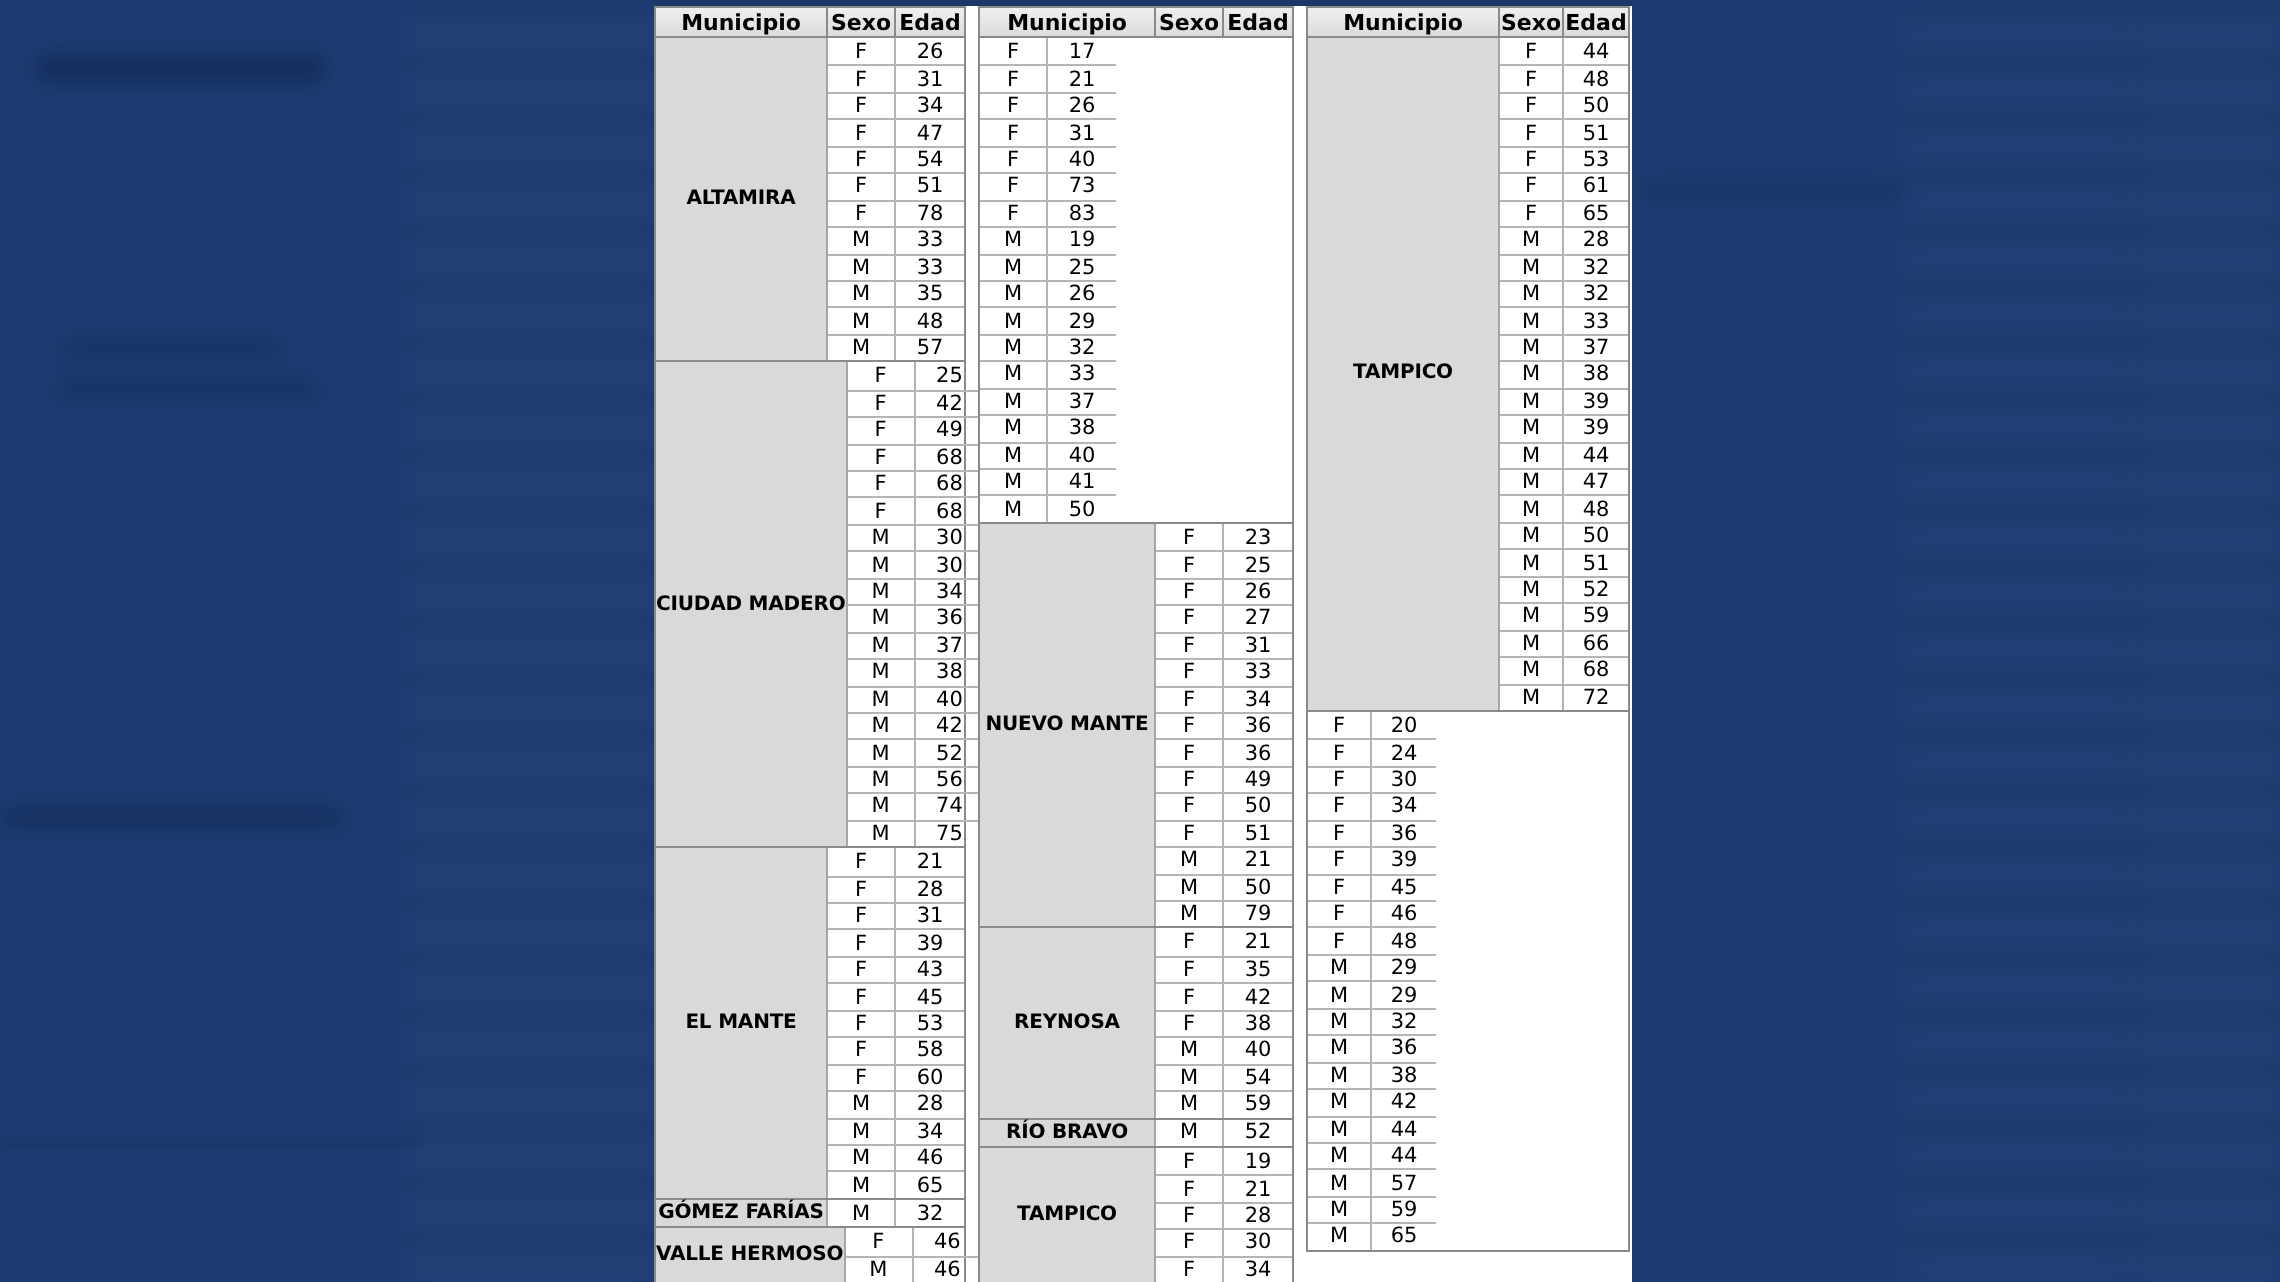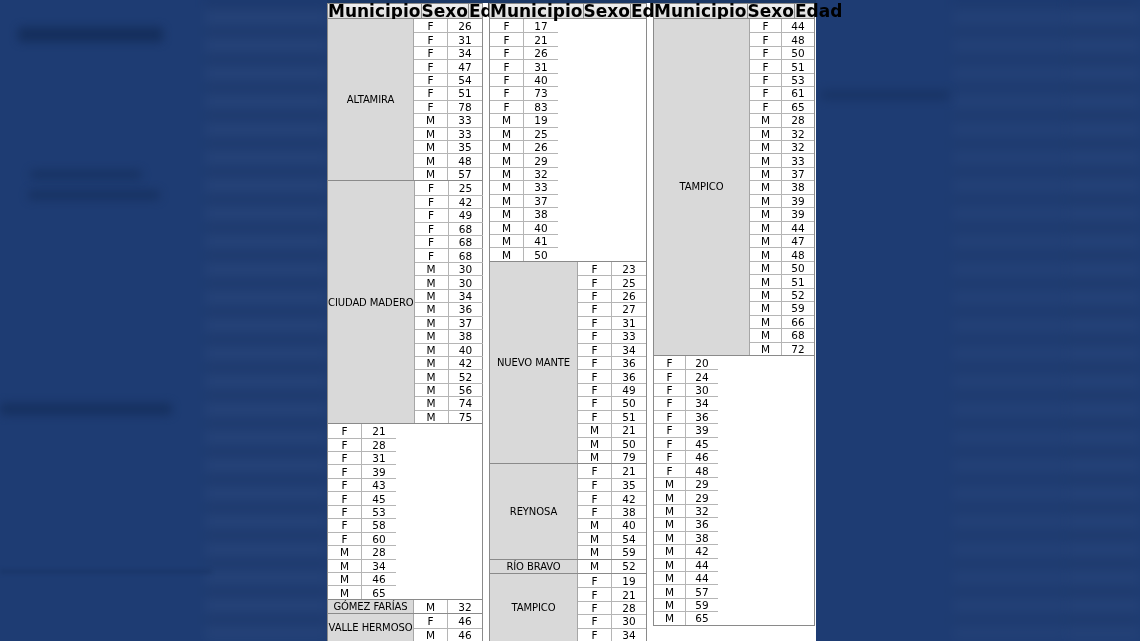--- a/index.html
+++ b/index.html
@@ -41,33 +41,33 @@
     color:#000;
   }
   .t0{left:0;width:156px;--wse:34px;}
   .t1{left:162px;width:158px;--wse:34px;}
   .t2{left:326px;width:162px;--wse:32px;}
 
   .thead{
     display:flex;height:14px;align-items:stretch;
     background:linear-gradient(#efefef,#dcdcdc);
     border-bottom:1px solid #8a8a8a;
-    font-weight:bold;font-size:17px;
+    font-weight:bold;font-size:11px;
   }
   .th{display:flex;align-items:center;justify-content:center;box-sizing:border-box;white-space:nowrap;}
   .th-m{flex:1 1 auto;border-right:1px solid #8a8a8a;}
   .th-s{flex:0 0 var(--wse);border-right:1px solid #8a8a8a;}
   .th-e{flex:0 0 var(--wse);}
 
   .group{display:flex;align-items:stretch;}
   .group + .group{border-top:1px solid #8a8a8a;}
   .mcell{
     flex:1 1 auto;display:flex;align-items:center;justify-content:center;
     background:#d9d9d9;border-right:1px solid #a6a6a6;
-    font-weight:normal;font-size:10px;letter-spacing:-0.1px;white-space:nowrap;
+    font-weight:bold;font-size:10px;letter-spacing:-0.1px;white-space:nowrap;
     box-sizing:border-box;
   }
   .grows{flex:0 0 calc(2 * var(--wse));display:flex;flex-direction:column;}
   .drow{display:flex;height:13.45px;box-sizing:border-box;}
   .drow + .drow{border-top:1px solid #b5b5b5;}
   .dc{display:flex;align-items:center;justify-content:center;font-size:10.5px;box-sizing:border-box;}
   .ds{flex:0 0 50%;border-right:1px solid #b5b5b5;}
   .de{flex:1 1 auto;}
 </style>
 </head>
@@ -214,20 +214,21 @@
             <div class="dc ds">M</div>
             <div class="dc de">74</div>
           </div>
           <div class="drow">
             <div class="dc ds">M</div>
             <div class="dc de">75</div>
           </div>
         </div>
       </div>
       <div class="group">
+        <div class="mcell">EL MANTE</div>
         <div class="grows">
           <div class="drow">
             <div class="dc ds">F</div>
             <div class="dc de">21</div>
           </div>
           <div class="drow">
             <div class="dc ds">F</div>
             <div class="dc de">28</div>
           </div>
           <div class="drow">

